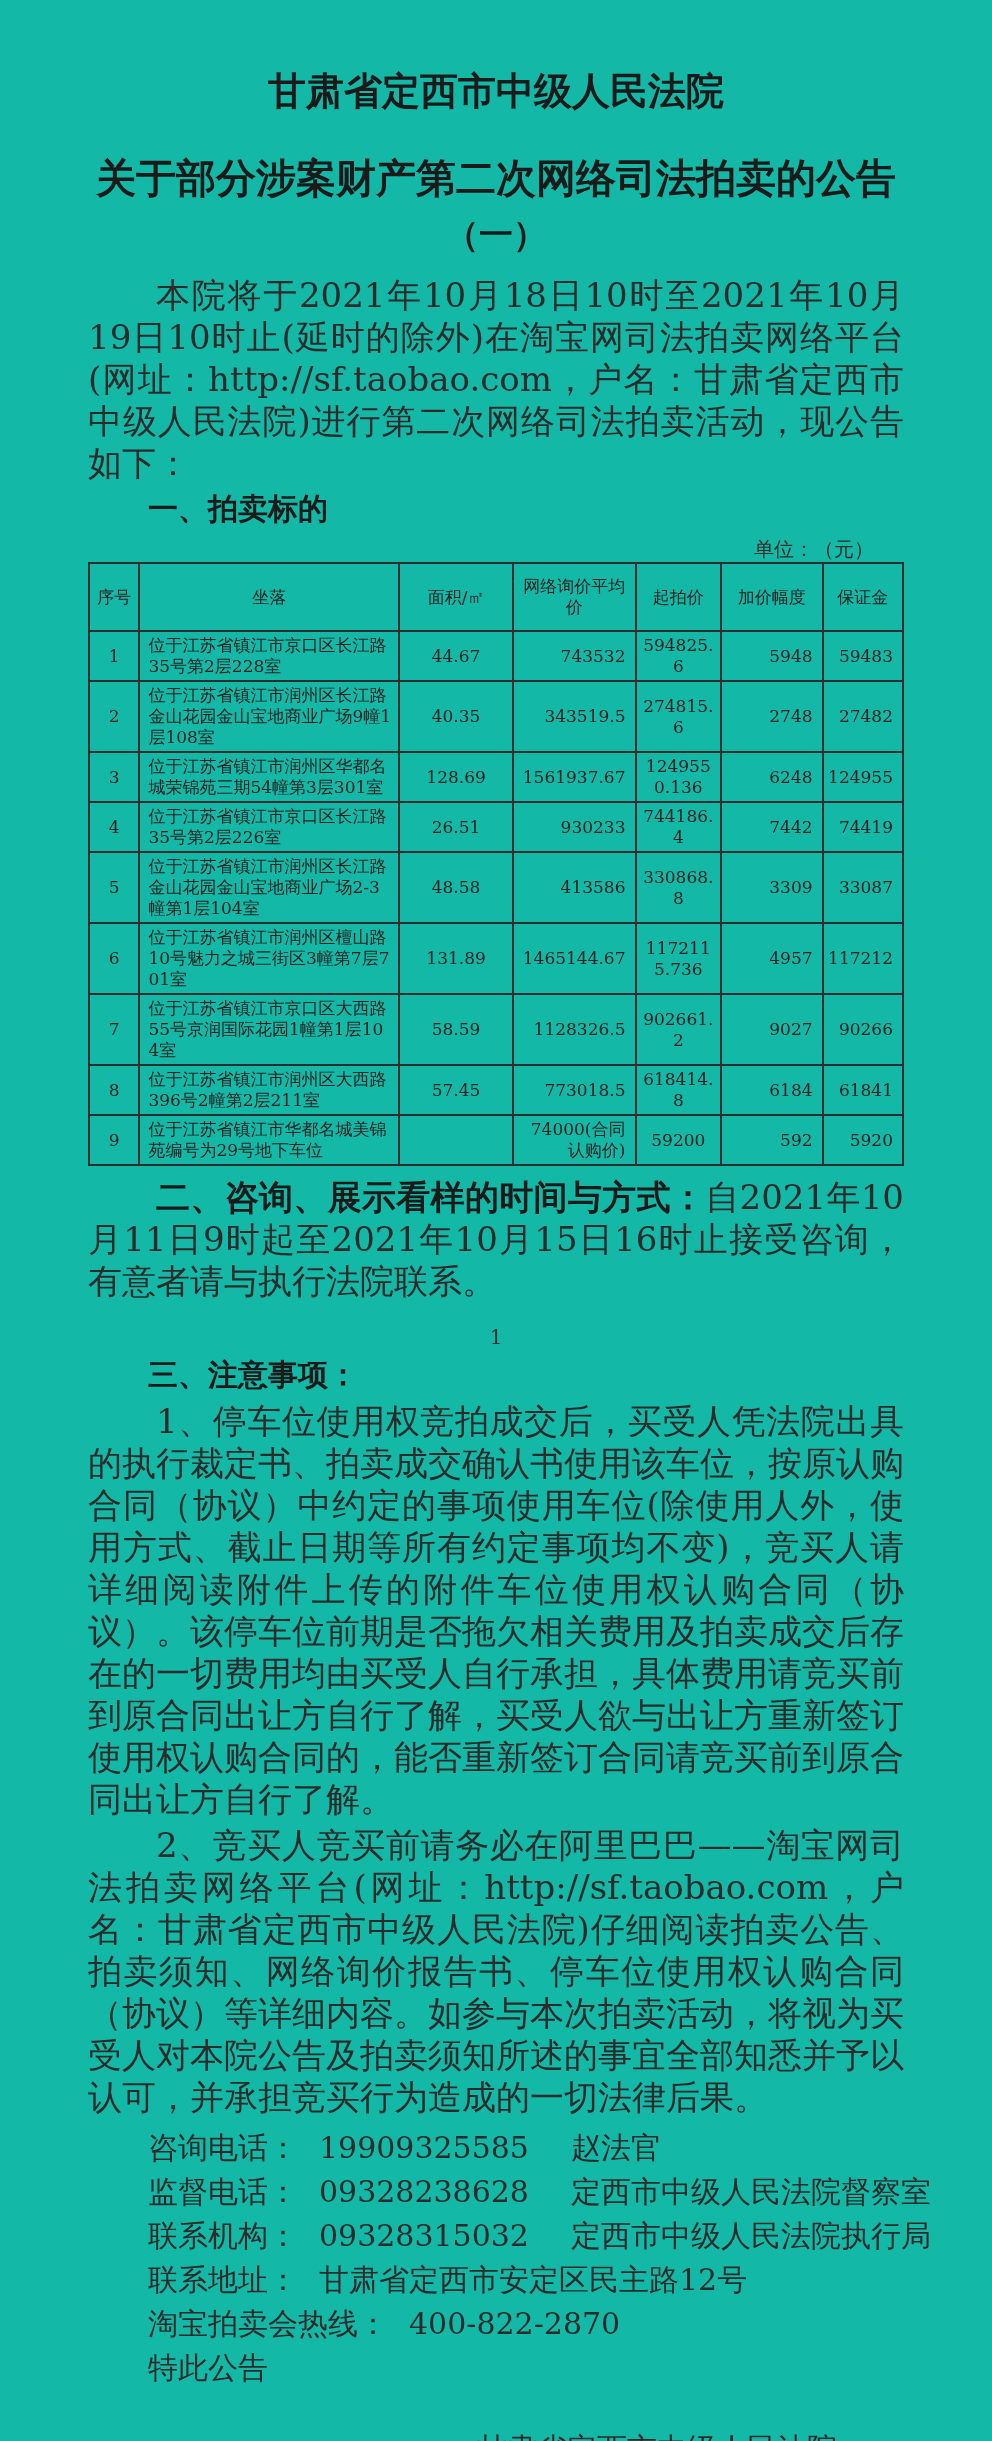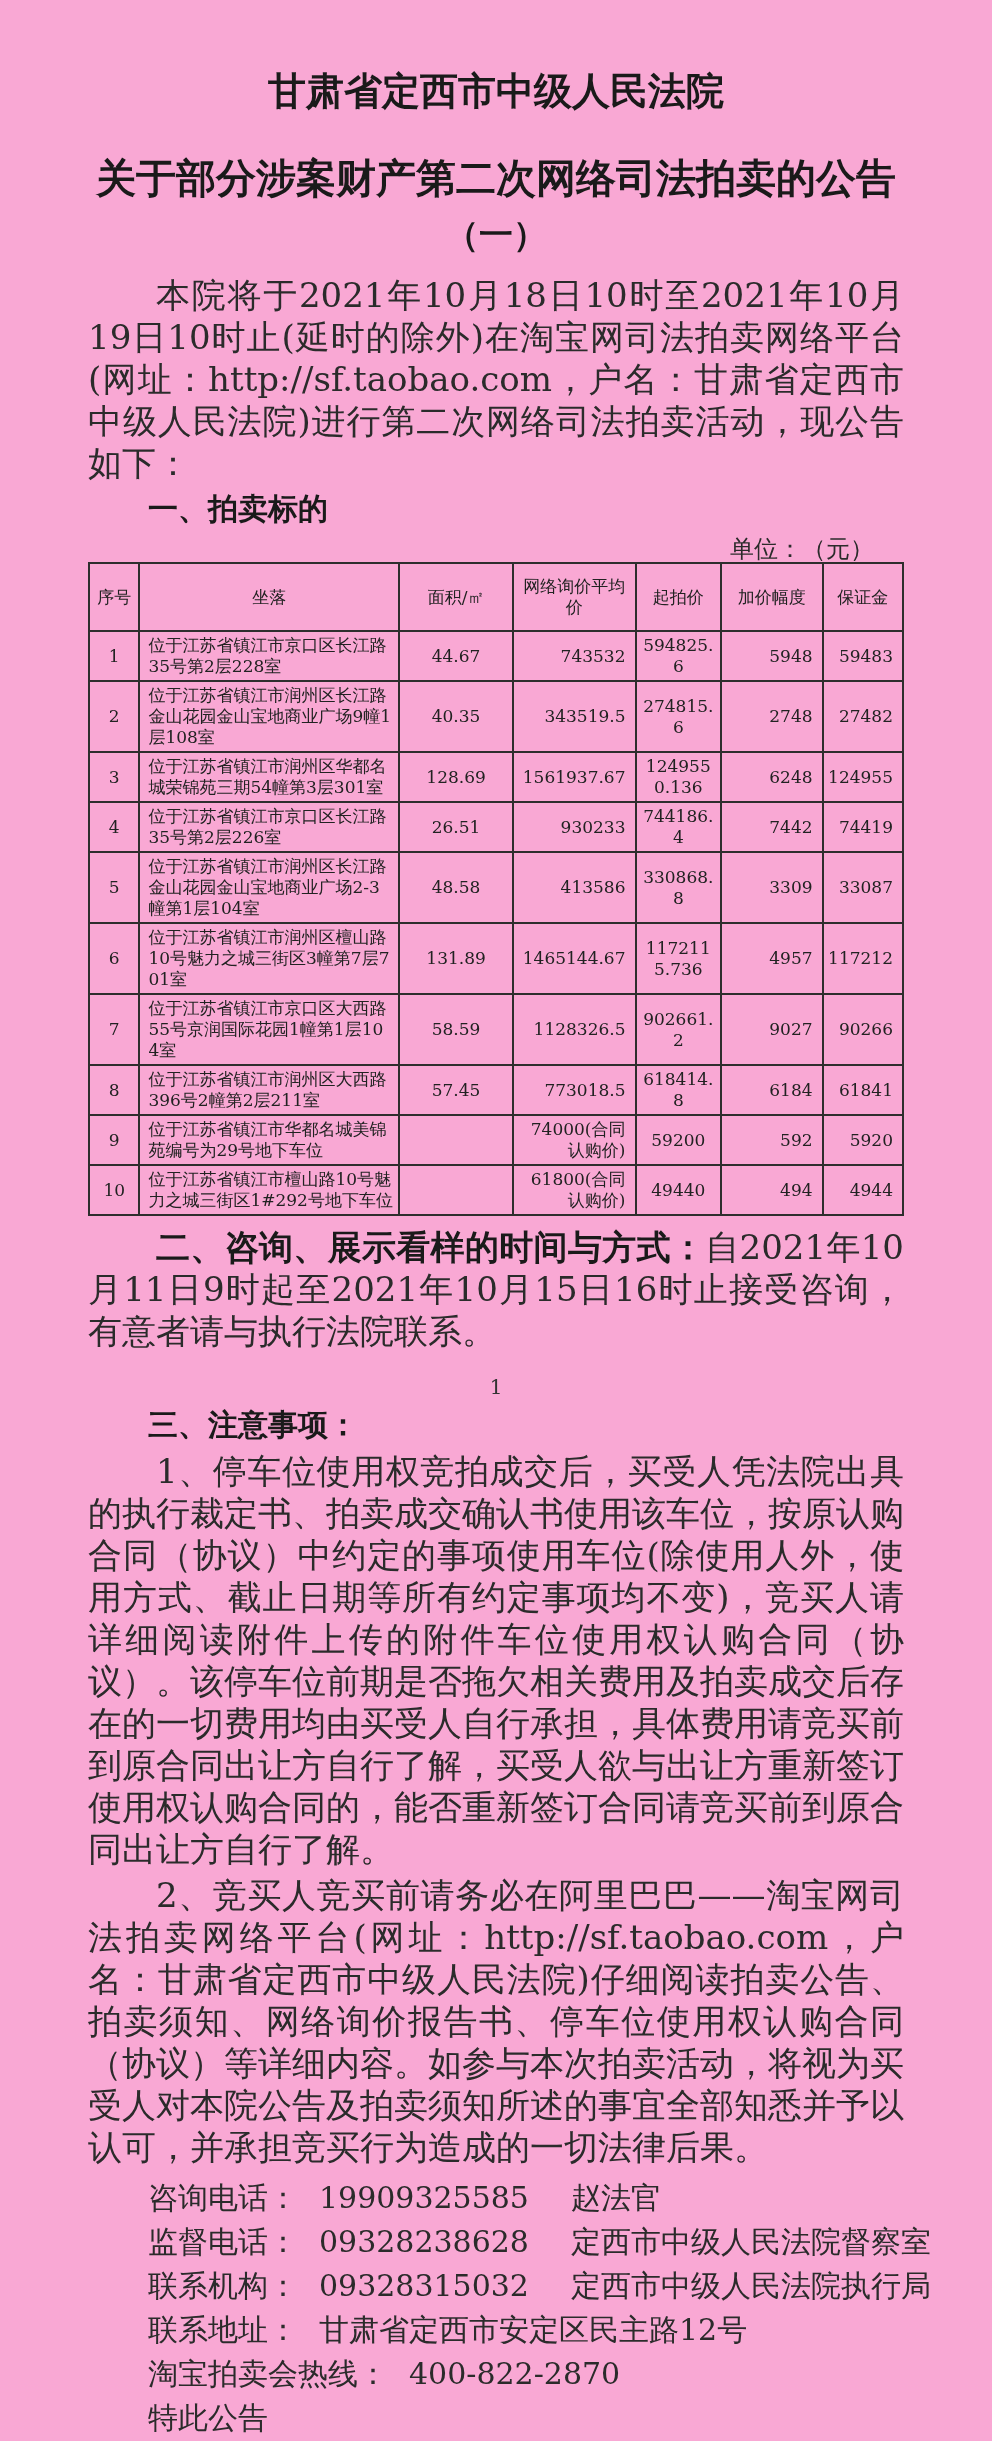--- a/index.html
+++ b/index.html
@@ -12,21 +12,21 @@
     height: 2441px;
     overflow: hidden;
     font-family: "DejaVu Serif", "Liberation Serif", serif;
     color: #2b2b2b;
   }
   .page {
     box-sizing: border-box;
     width: 992px;
     height: 2441px;
     padding: 68px 88px 0 88px;
-    background: #f9a8d4;
+    background: #14b8a6;
   }
   .title {
     text-align: center;
     font-weight: bold;
     color: #1a1a1a;
   }
   .title-court {
     font-size: 38px;
     line-height: 1.2;
     margin: 0;
@@ -57,21 +57,21 @@
     font-weight: bold;
     color: #1a1a1a;
     padding-left: 2em;
     margin-top: 4px;
   }
   .sec-inline {
     font-weight: bold;
     color: #1a1a1a;
   }
   .unit-note {
-    font-size: 24px;
+    font-size: 20px;
     line-height: 26px;
     text-align: right;
     padding-right: 30px;
     margin-top: 6px;
   }
   table.auction-table {
     width: 100%;
     border-collapse: collapse;
     table-layout: fixed;
   }
@@ -247,29 +247,20 @@
         </tr>
         <tr>
           <td class="c0">9</td>
           <td class="c1">位于江苏省镇江市华都名城美锦苑编号为29号地下车位</td>
           <td class="c2"></td>
           <td class="c3">74000(合同认购价)</td>
           <td class="c4">59200</td>
           <td class="c5">592</td>
           <td class="c6">5920</td>
         </tr>
-        <tr>
-          <td class="c0">10</td>
-          <td class="c1">位于江苏省镇江市檀山路10号魅力之城三街区1#292号地下车位</td>
-          <td class="c2"></td>
-          <td class="c3">61800(合同认购价)</td>
-          <td class="c4">49440</td>
-          <td class="c5">494</td>
-          <td class="c6">4944</td>
-        </tr>
       </tbody>
   </table>
 
   <p class="para sec2"><span class="sec-inline">二、咨询、展示看样的时间与方式：</span><span>自2021年10月11日9时起至2021年10月15日16时止接受咨询，有意者请与执行法院联系。</span></p>
 
   <div class="page-number">1</div>
 
   <div class="sec-heading sec3-heading">三、注意事项：</div>
 
   <p class="para notice-item">1、停车位使用权竞拍成交后，买受人凭法院出具的执行裁定书、拍卖成交确认书使用该车位，按原认购合同（协议）中约定的事项使用车位(除使用人外，使用方式、截止日期等所有约定事项均不变)，竞买人请详细阅读附件上传的附件车位使用权认购合同（协议）。该停车位前期是否拖欠相关费用及拍卖成交后存在的一切费用均由买受人自行承担，具体费用请竞买前到原合同出让方自行了解，买受人欲与出让方重新签订使用权认购合同的，能否重新签订合同请竞买前到原合同出让方自行了解。</p>

